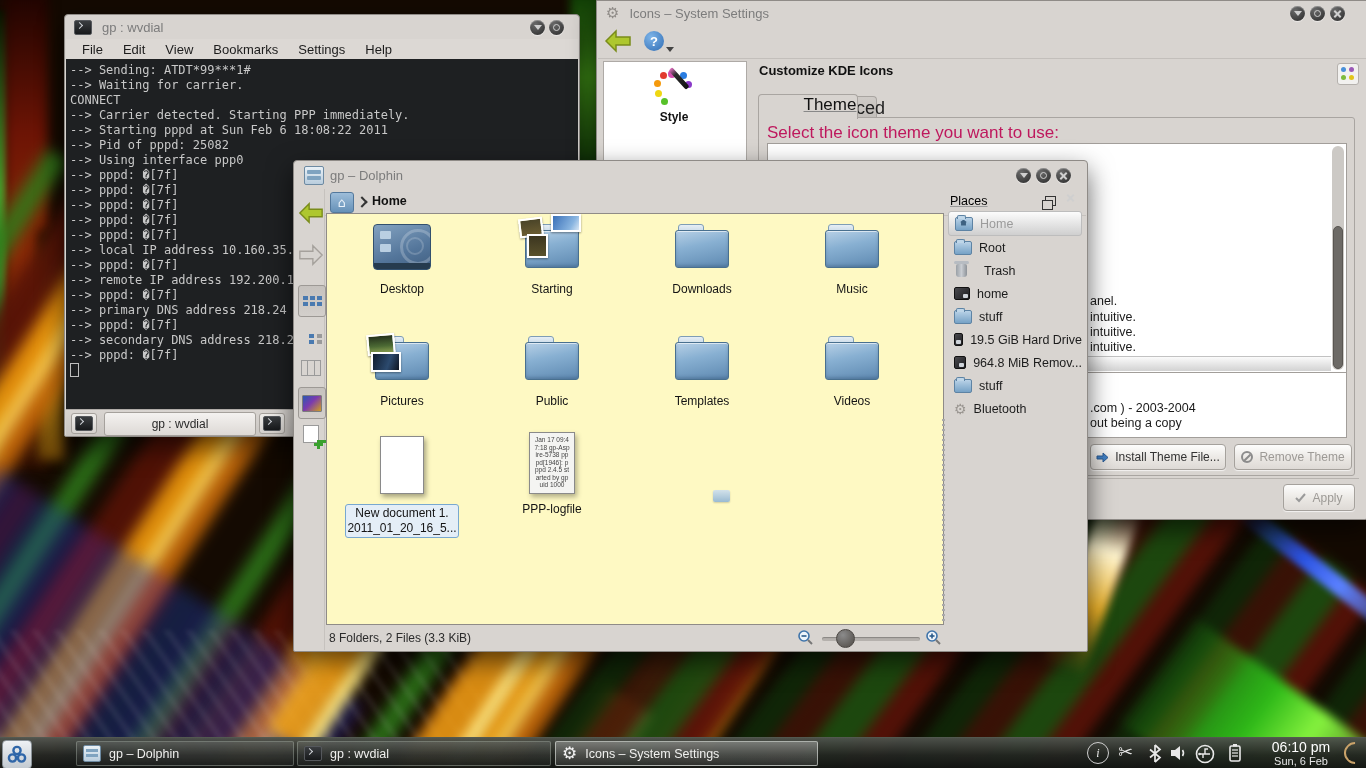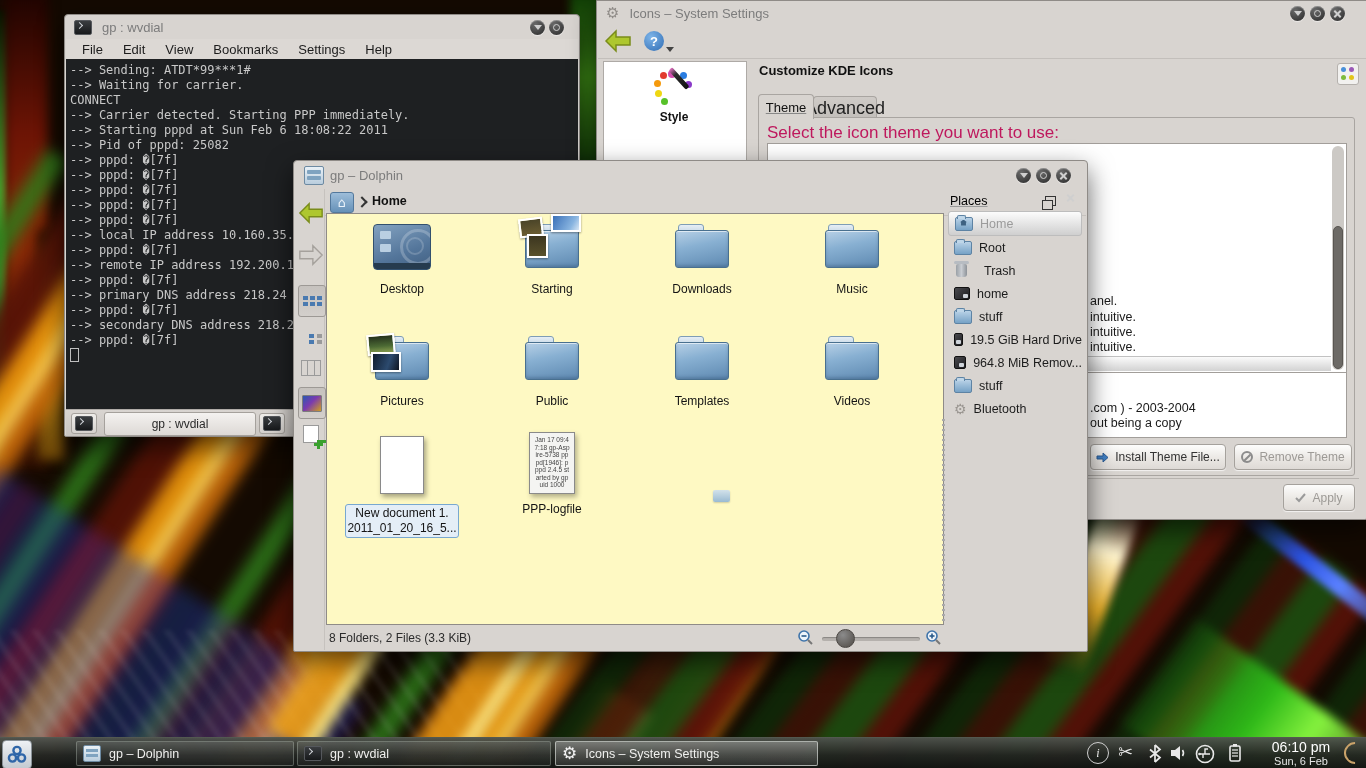--- a/index.html
+++ b/index.html
@@ -108,20 +108,21 @@
     <span class="menu-item">Settings</span>
     <span class="menu-item">Help</span>
   </div>
   <div id="terminal-content" class="abs" style="left:1px;top:44px;right:1px;height:350px;padding:4px 0 0 4px;box-sizing:border-box;overflow:hidden;">
     <div>--&gt; Sending: ATDT*99***1#</div>
     <div>--&gt; Waiting for carrier.</div>
     <div>CONNECT</div>
     <div>--&gt; Carrier detected.  Starting PPP immediately.</div>
     <div>--&gt; Starting pppd at Sun Feb  6 18:08:22 2011</div>
     <div>--&gt; Pid of pppd: 25082</div>
+    <div>--&gt; Using interface ppp0</div>
     <div>--&gt; pppd: �[7f]</div>
     <div>--&gt; pppd: �[7f]</div>
     <div>--&gt; pppd: �[7f]</div>
     <div>--&gt; pppd: �[7f]</div>
     <div>--&gt; pppd: �[7f]</div>
     <div>--&gt; local  IP address 10.160.35.</div>
     <div>--&gt; pppd: �[7f]</div>
     <div>--&gt; remote IP address 192.200.1.</div>
     <div>--&gt; pppd: �[7f]</div>
     <div>--&gt; primary   DNS address 218.24</div>
@@ -180,21 +181,21 @@
   </div>
 
   <div class="abs" style="left:162px;top:62px;font-size:13px;font-weight:bold;color:#111;">Customize KDE Icons</div>
   <div class="abs" style="left:740px;top:62px;width:20px;height:20px;background:#f2f1ef;border:1px solid #b5b1ad;border-radius:3px;">
     <span class="abs" style="left:3px;top:3px;width:5px;height:5px;border-radius:50%;background:#4a90d9;"></span>
     <span class="abs" style="left:11px;top:3px;width:5px;height:5px;border-radius:50%;background:#9b59b6;"></span>
     <span class="abs" style="left:3px;top:11px;width:5px;height:5px;border-radius:50%;background:#7dbb3c;"></span>
     <span class="abs" style="left:11px;top:11px;width:5px;height:5px;border-radius:50%;background:#e2c51a;"></span>
   </div>
 
-  <div class="abs" style="left:161px;top:93px;width:54px;height:24px;background:#d8d4d0;border:1px solid #a9a5a1;border-bottom:none;border-radius:4px 4px 0 0;display:flex;align-items:center;justify-content:center;font-size:13px;color:#111;z-index:2;">
+  <div class="abs" style="left:161px;top:93px;width:54px;height:24px;background:#d8d4d0;border:1px solid #a9a5a1;border-bottom:none;border-radius:4px 4px 0 0;display:flex;align-items:flex-start;justify-content:center;font-size:17px;color:#111;z-index:2;padding-left:44px;">
     <span style="text-decoration:underline;text-decoration-color:#888;">Theme</span>
   </div>
   <div class="abs" style="left:216px;top:95px;width:62px;height:22px;background:linear-gradient(#cfcbc7,#c2beba);border:1px solid #a9a5a1;border-bottom:none;border-radius:4px 4px 0 0;display:flex;align-items:center;justify-content:center;font-size:18px;color:#222;">
     <span>Advanced</span>
   </div>
   <div class="abs" style="left:161px;top:116px;width:595px;height:357px;border:1px solid #a9a5a1;background:#d8d4d0;border-radius:0 3px 3px 3px;"></div>
   <div class="abs" style="left:170px;top:122px;font-size:17px;color:#be185d;z-index:2;">Select the icon theme you want to use:</div>
 
   <div class="abs" style="left:170px;top:142px;width:578px;height:228px;background:#fff;border:1px solid #a29e9a;z-index:2;">
     <div class="abs" style="left:322px;top:150px;font-size:12.5px;color:#1a1a1a;">anel.</div>

